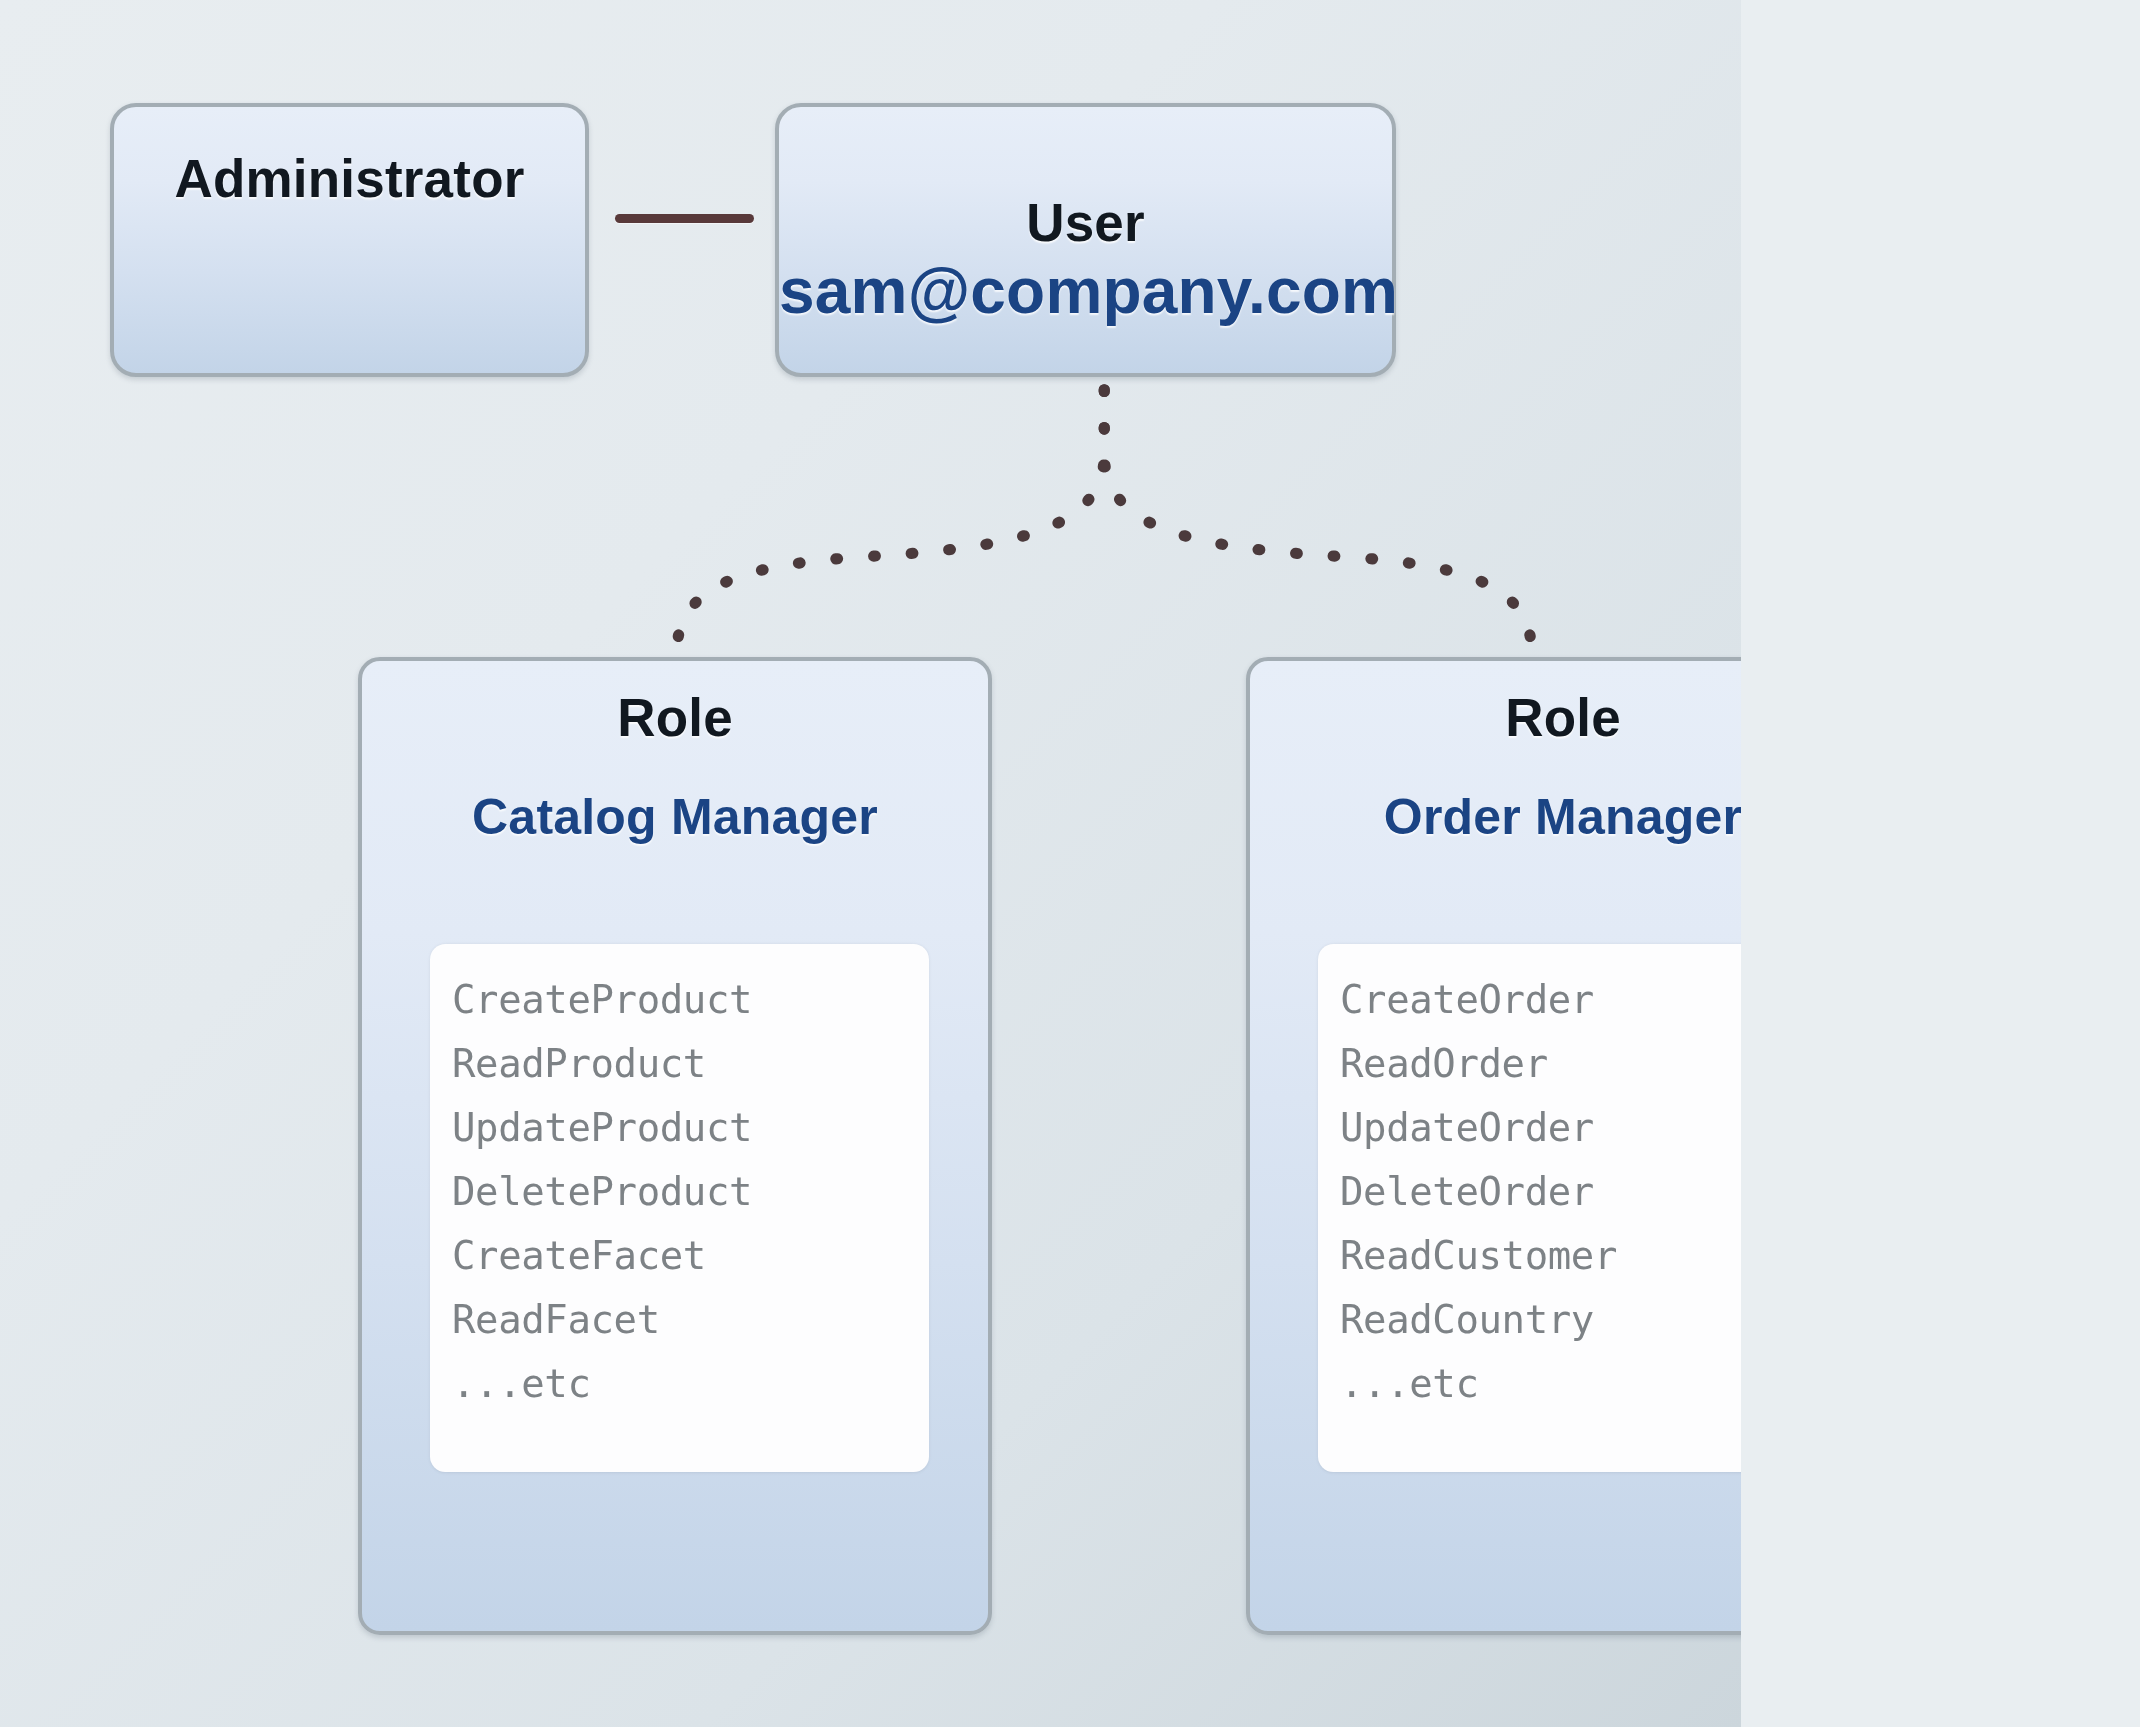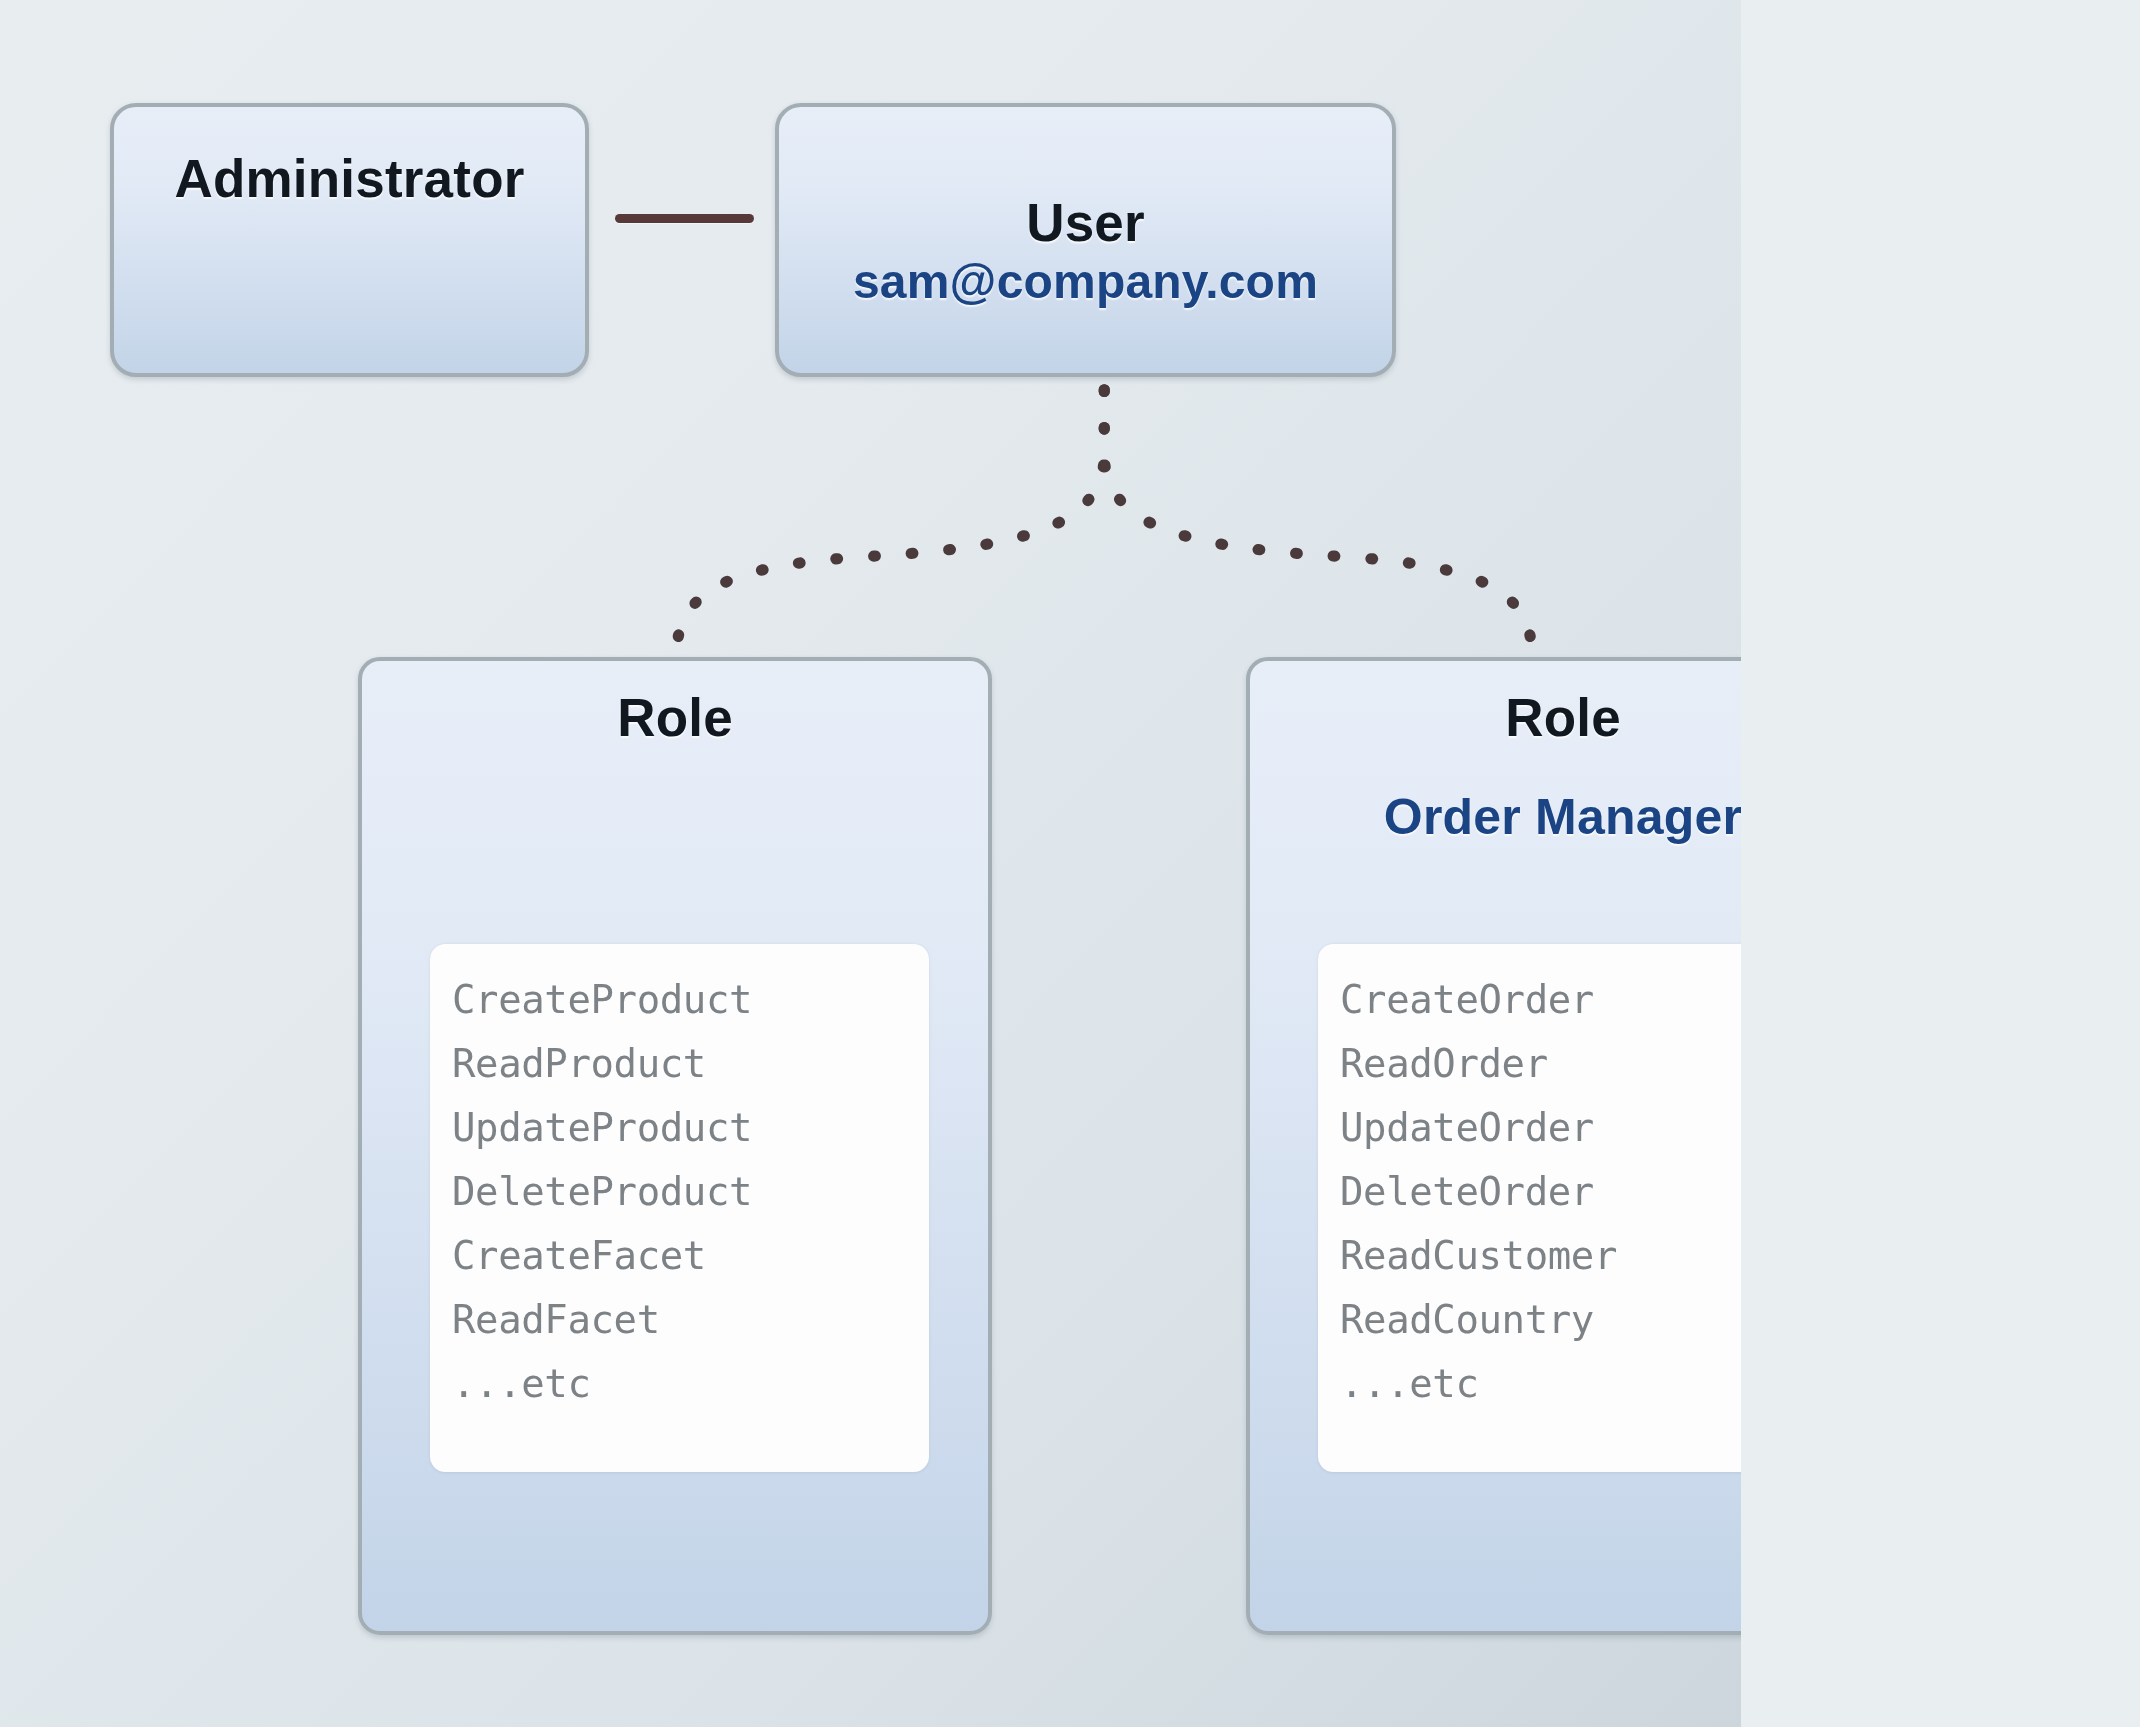--- a/index.html
+++ b/index.html
@@ -55,21 +55,21 @@
     width: 479px; height: 274px;
   }
   #admin-node .node-title { top: 41px; font-size: 53px; }
   #admin-node .node-sub   { top: 147px; font-size: 48px; }
 
   #user-node {
     left: 775px; top: 103px;
     width: 621px; height: 274px;
   }
   #user-node .node-title { top: 41px; font-size: 53px; margin-top: 44px; }
-  #user-node .node-sub   { top: 147px; font-size: 48px; }
+  #user-node .node-sub   { top: 147px; font-size: 64px; }
 
   
   .role-node {
     top: 657px;
     height: 978px;
     border-radius: 22px;
   }
   #role-node-0 { left: 358px;  width: 634px; }
   #role-node-1 { left: 1246px; width: 634px; }
   .role-node .node-title { top: 26px;  font-size: 53px; }
@@ -131,20 +131,21 @@
     <div class="node-title">Administrator</div>
   </div>
 
   <div class="node" id="user-node">
     <div class="node-title">User</div>
     <div class="node-sub">sam@company.com</div>
   </div>
 
   <div class="node role-node" id="role-node-0">
     <div class="node-title">Role</div>
+    <div class="node-sub">Catalog Manager</div>
     <div class="perm-panel">
       <div class="perm-line">CreateProduct</div>
       <div class="perm-line">ReadProduct</div>
       <div class="perm-line">UpdateProduct</div>
       <div class="perm-line">DeleteProduct</div>
       <div class="perm-line">CreateFacet</div>
       <div class="perm-line">ReadFacet</div>
       <div class="perm-line">...etc</div>
     </div>
   </div>

